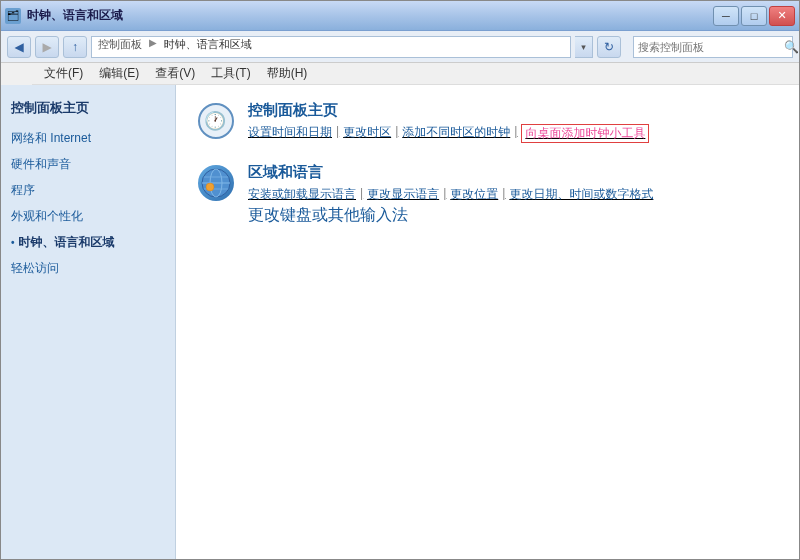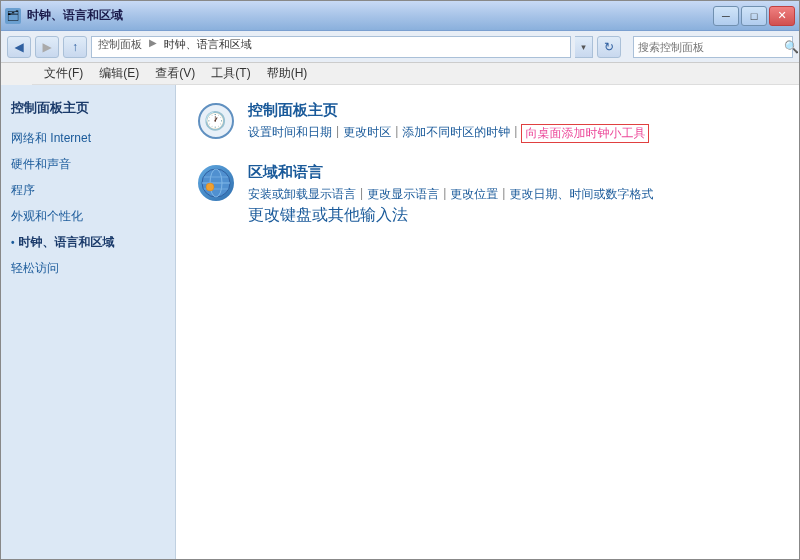--- a/index.html
+++ b/index.html
@@ -257,20 +257,21 @@
       font-weight: bold;
       margin-bottom: 4px;
       cursor: pointer;
       text-decoration: none;
     }
     .section-links {
       display: flex;
       flex-wrap: wrap;
       gap: 2px 0;
       font-size: 12px;
+      text-decoration: underline;
     }
     .section-link {
       color: #1a5a9a;
       cursor: pointer;
       text-decoration: none;
       white-space: nowrap;
     }
     .section-link-highlighted {
       color: #ec4899;
       cursor: pointer;

